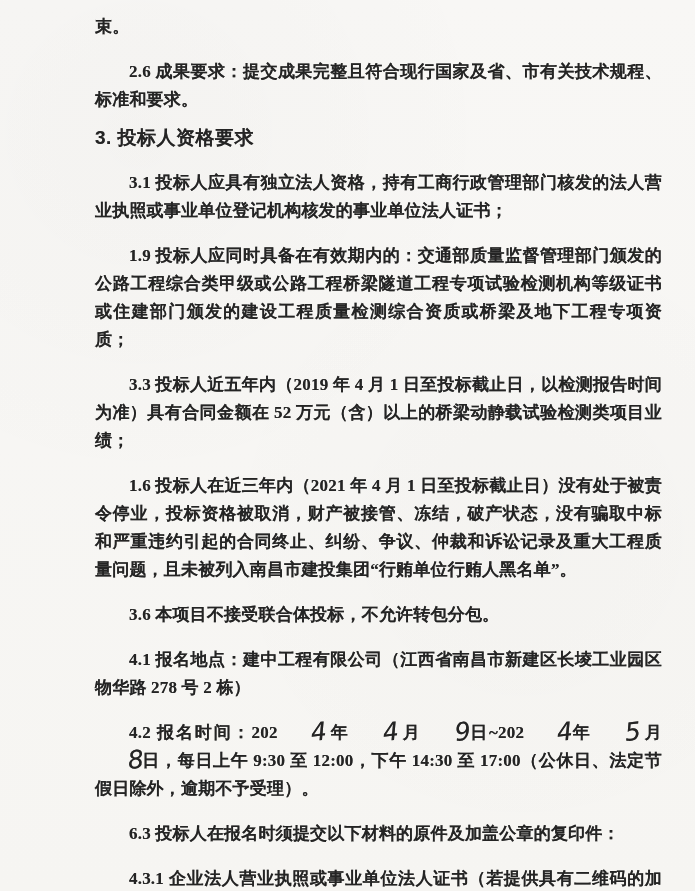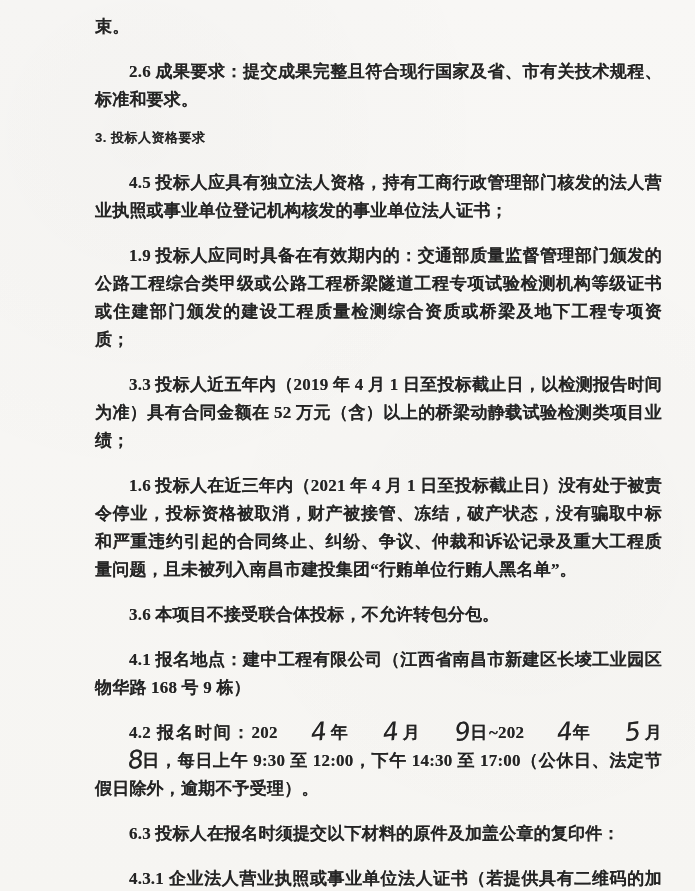--- a/index.html
+++ b/index.html
@@ -27,21 +27,21 @@
     font-weight: 600;
     letter-spacing: 0.2px;
     text-align: justify;
     margin: 3px 0 0 0;
     text-shadow: 0 0 0.5px rgba(20,20,20,0.55);
   }
   .para.no-indent { text-indent: 0; }
   .para.indent { text-indent: 2em; margin-top: 17px; }
   .heading {
     font-family: "Liberation Sans", "DejaVu Sans", sans-serif;
-    font-size: 13px;
+    font-size: 19px;
     line-height: 28px;
     font-weight: bold;
     letter-spacing: 0.5px;
     margin: 10px 0 8px 0;
     text-shadow: 0 0 0.5px rgba(20,20,20,0.5);
   }
   .print { }
   .handwritten {
     font-family: "DejaVu Sans", sans-serif;
     font-style: italic;
@@ -57,23 +57,23 @@
   }
 </style>
 </head>
 <body>
 
 <div class="page" style="color: rgb(36, 36, 36);">
   <div>
       <p class="para no-indent"><span class="print">束。</span></p>
       <p class="para indent"><span class="print">2.6 成果要求：提交成果完整且符合现行国家及省、市有关技术规程、标准和要求。</span></p>
       <p class="heading"><span class="print">3. 投标人资格要求</span></p>
-      <p class="para indent"><span class="print">4.5 投标人应具有独立法人资格，持有工商行政管理部门核发的法人营业执照或事业单位登记机构核发的事业单位法人证书；</span></p>
+      <p class="para indent"><span class="print">3.1 投标人应具有独立法人资格，持有工商行政管理部门核发的法人营业执照或事业单位登记机构核发的事业单位法人证书；</span></p>
       <p class="para indent"><span class="print">1.9 投标人应同时具备在有效期内的：交通部质量监督管理部门颁发的公路工程综合类甲级或公路工程桥梁隧道工程专项试验检测机构等级证书或住建部门颁发的建设工程质量检测综合资质或桥梁及地下工程专项资质；</span></p>
       <p class="para indent"><span class="print">3.3 投标人近五年内（2019 年 4 月 1 日至投标截止日，以检测报告时间为准）具有合同金额在 52 万元（含）以上的桥梁动静载试验检测类项目业绩；</span></p>
       <p class="para indent"><span class="print">1.6 投标人在近三年内（2021 年 4 月 1 日至投标截止日）没有处于被责令停业，投标资格被取消，财产被接管、冻结，破产状态，没有骗取中标和严重违约引起的合同终止、纠纷、争议、仲裁和诉讼记录及重大工程质量问题，且未被列入南昌市建投集团“行贿单位行贿人黑名单”。</span></p>
       <p class="para indent"><span class="print">3.6 本项目不接受联合体投标，不允许转包分包。</span></p>
-      <p class="para indent"><span class="print">4.1 报名地点：建中工程有限公司（江西省南昌市新建区长堎工业园区物华路 168 号 9 栋）</span></p>
+      <p class="para indent"><span class="print">4.1 报名地点：建中工程有限公司（江西省南昌市新建区长堎工业园区物华路 278 号 2 栋）</span></p>
       <p class="para indent"><span class="print">4.2 报名时间：202</span><span class="handwritten">4</span><span class="print"> 年</span><span class="handwritten">4</span><span class="print"> 月</span><span class="handwritten">9</span><span class="print">日~202</span><span class="handwritten">4</span><span class="print">年</span><span class="handwritten">5</span><span class="print"> 月</span><span class="handwritten">8</span><span class="print">日，每日上午 9:30 至 12:00，下午 14:30 至 17:00（公休日、法定节假日除外，逾期不予受理）。</span></p>
       <p class="para indent"><span class="print">6.3 投标人在报名时须提交以下材料的原件及加盖公章的复印件：</span></p>
       <p class="para indent"><span class="print">4.3.1 企业法人营业执照或事业单位法人证书（若提供具有二维码的加盖公章复印件，现场扫码查验无误的可视为原件）；</span></p>
     </div>
 </div>
 
 </body></html>

